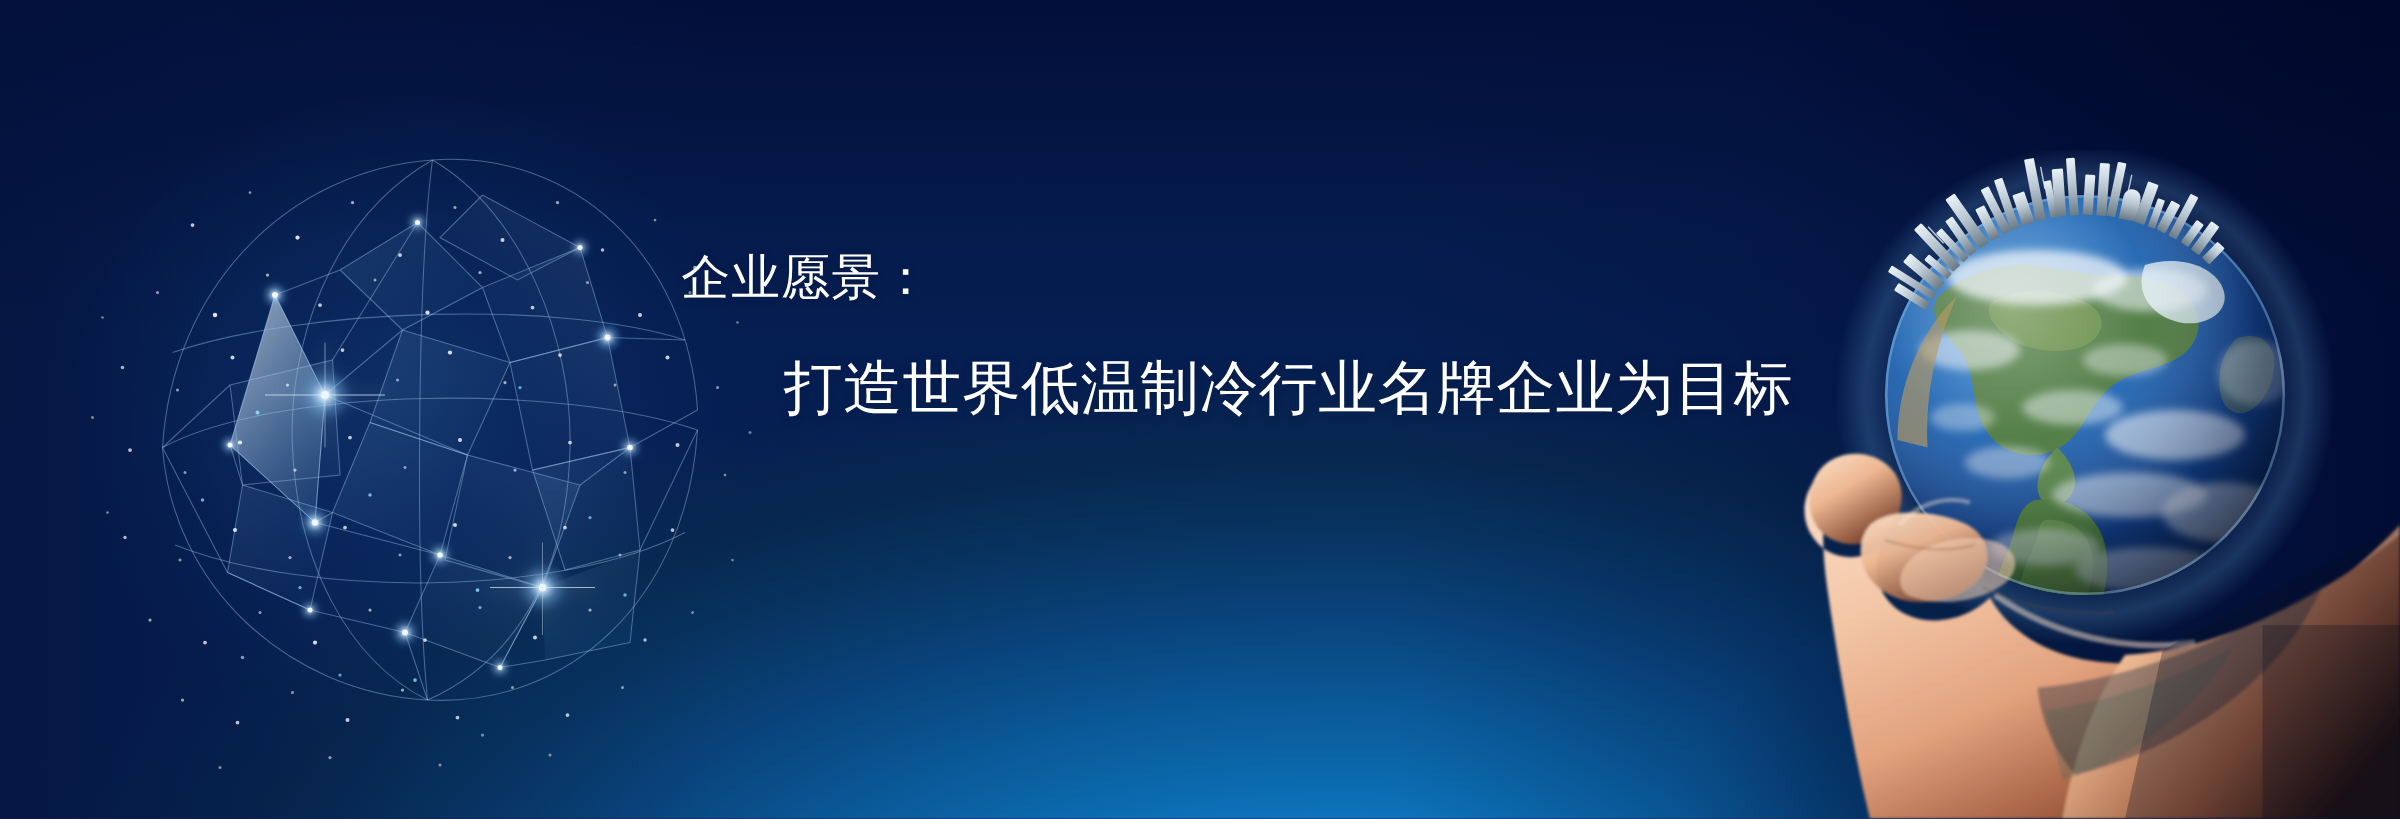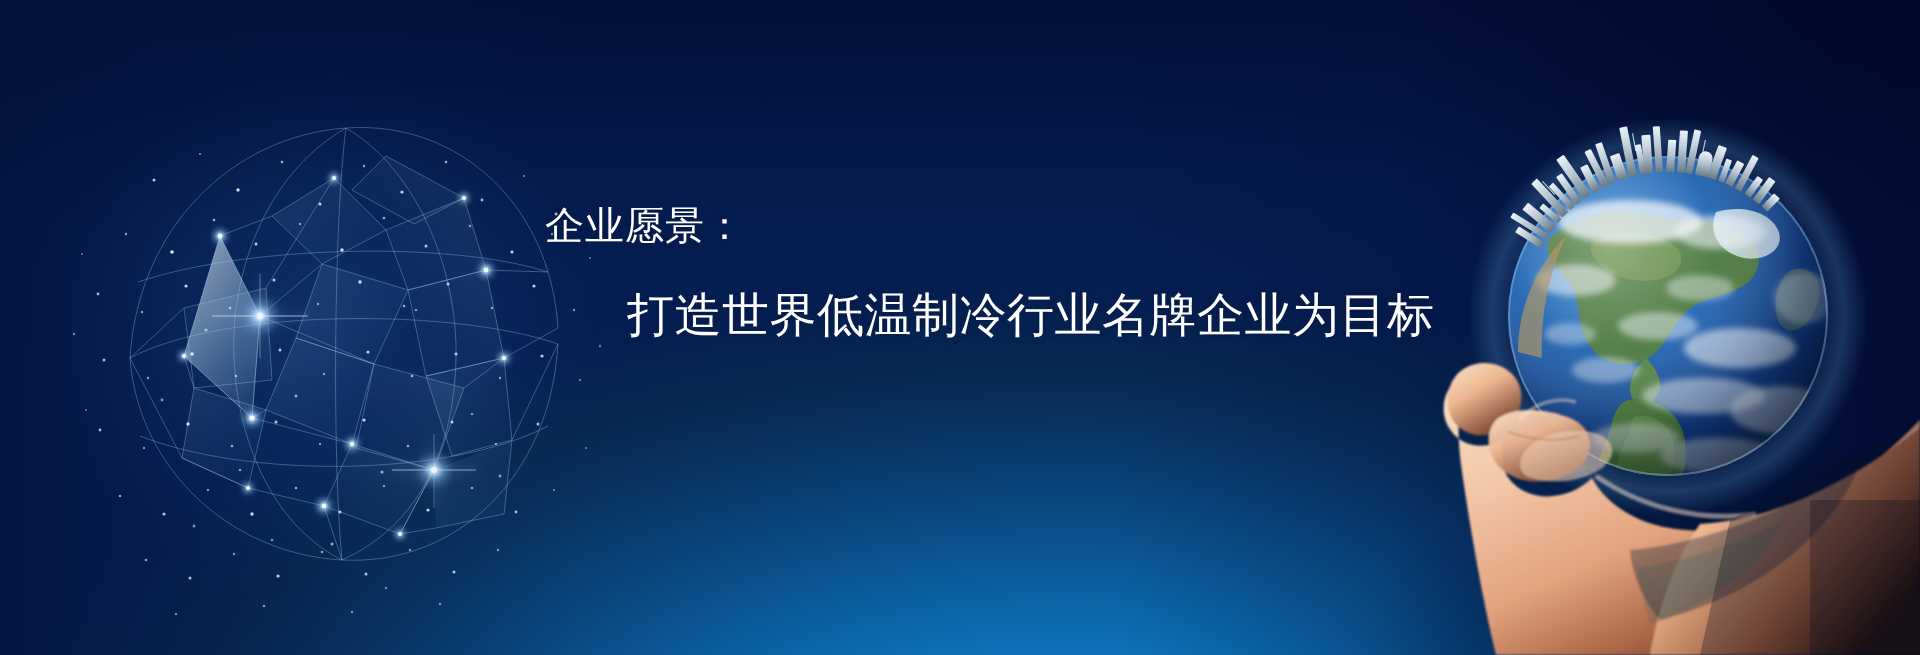--- a/index.html
+++ b/index.html
@@ -8,21 +8,21 @@
     padding: 0;
     background: #000;
   }
   * { box-sizing: border-box; }
 
   .banner {
     position: relative;
     width: 1920px;
     height: 655px;
     overflow: hidden;
-    font-family: Liberation Sans, sans-serif;
+    font-family: Liberation Mono, monospace;
     background: #701a75;
   }
 
   
   .bg-base {
     position: absolute;
     inset: 0;
     background: #061e52;
   }
   

